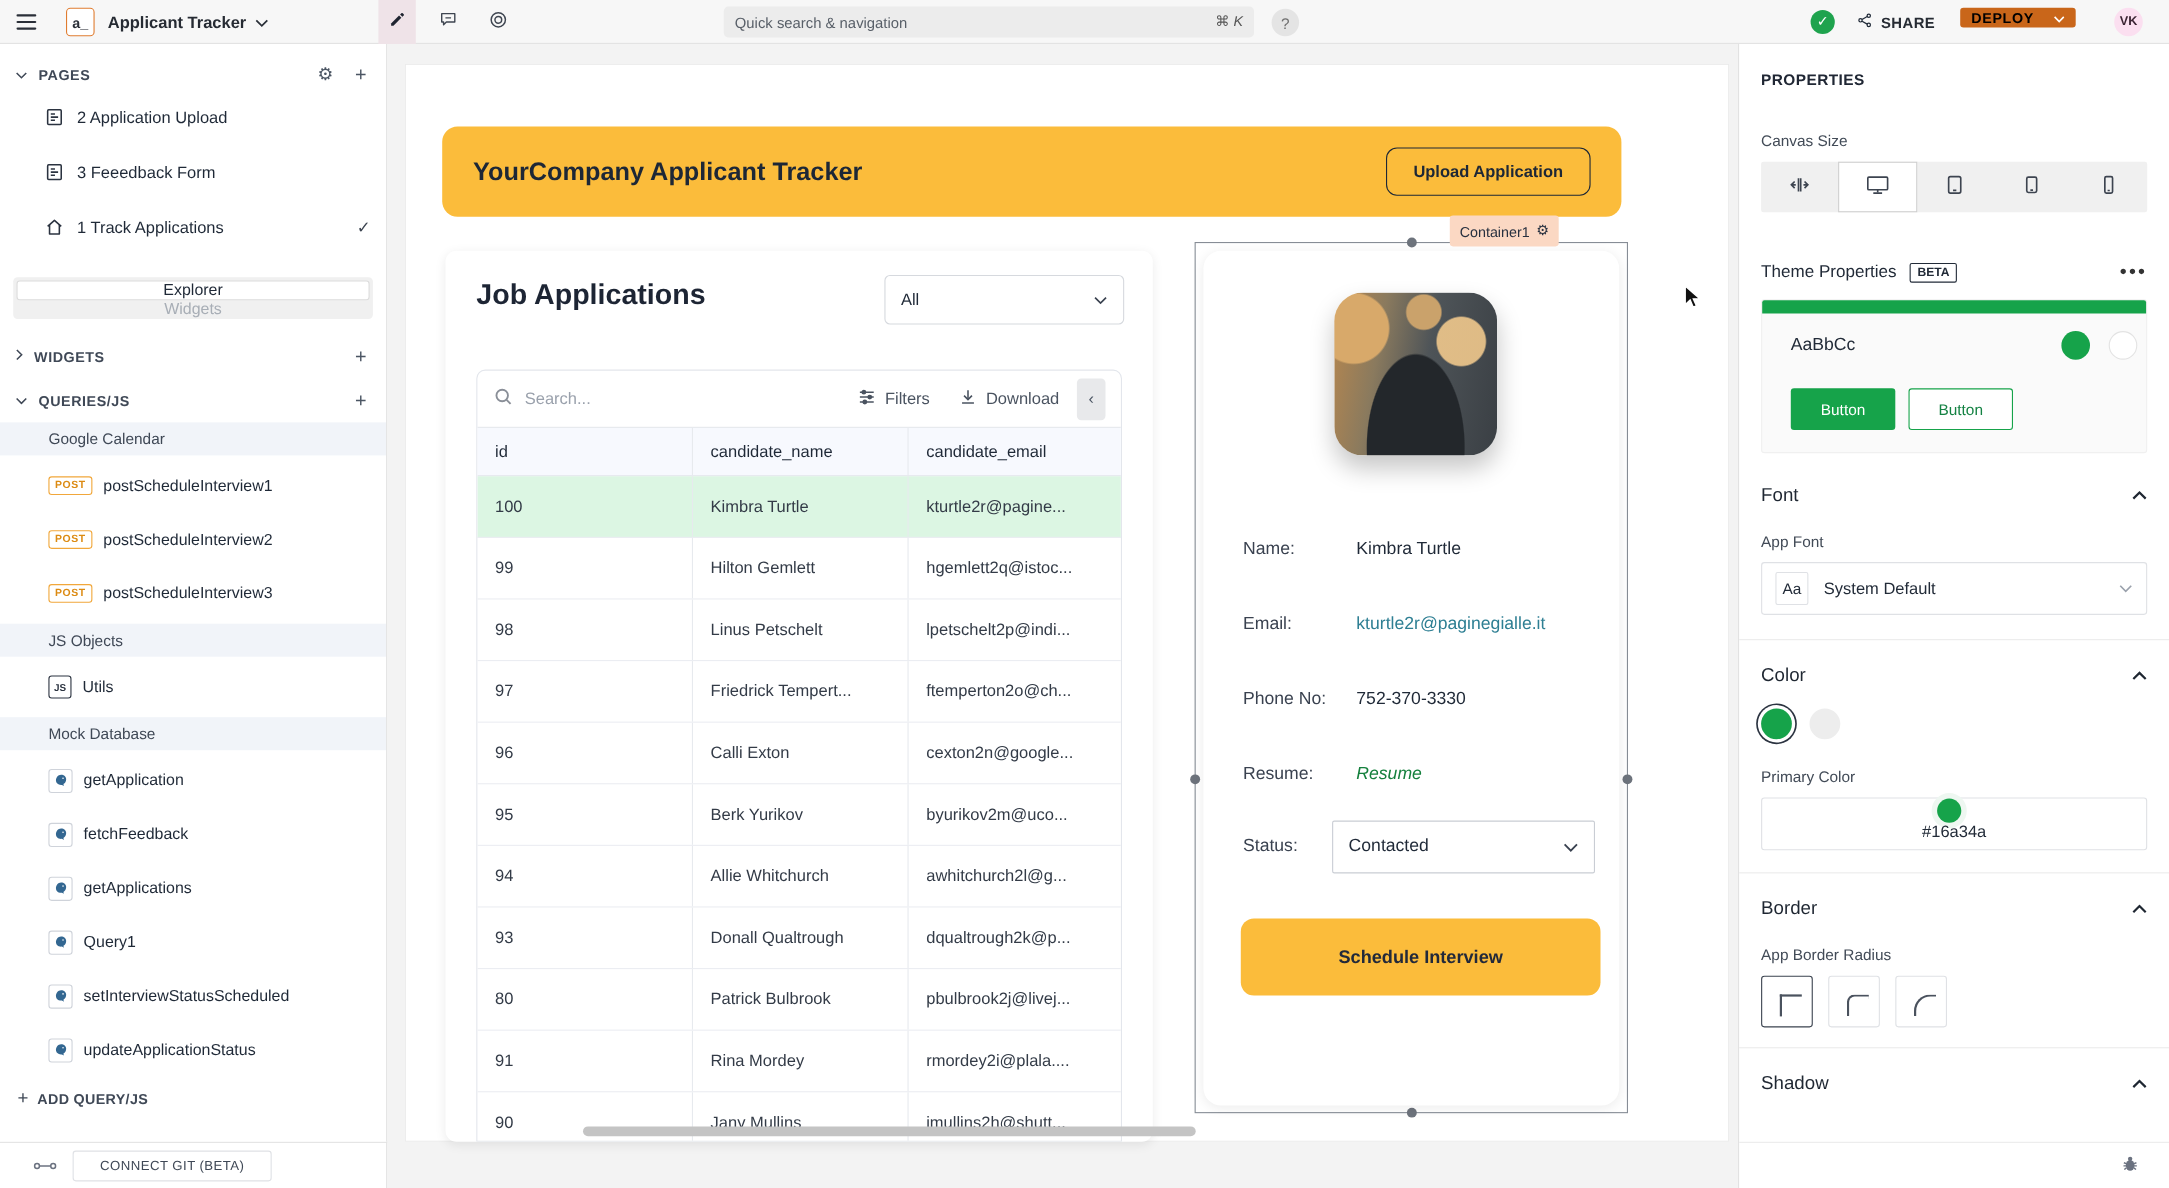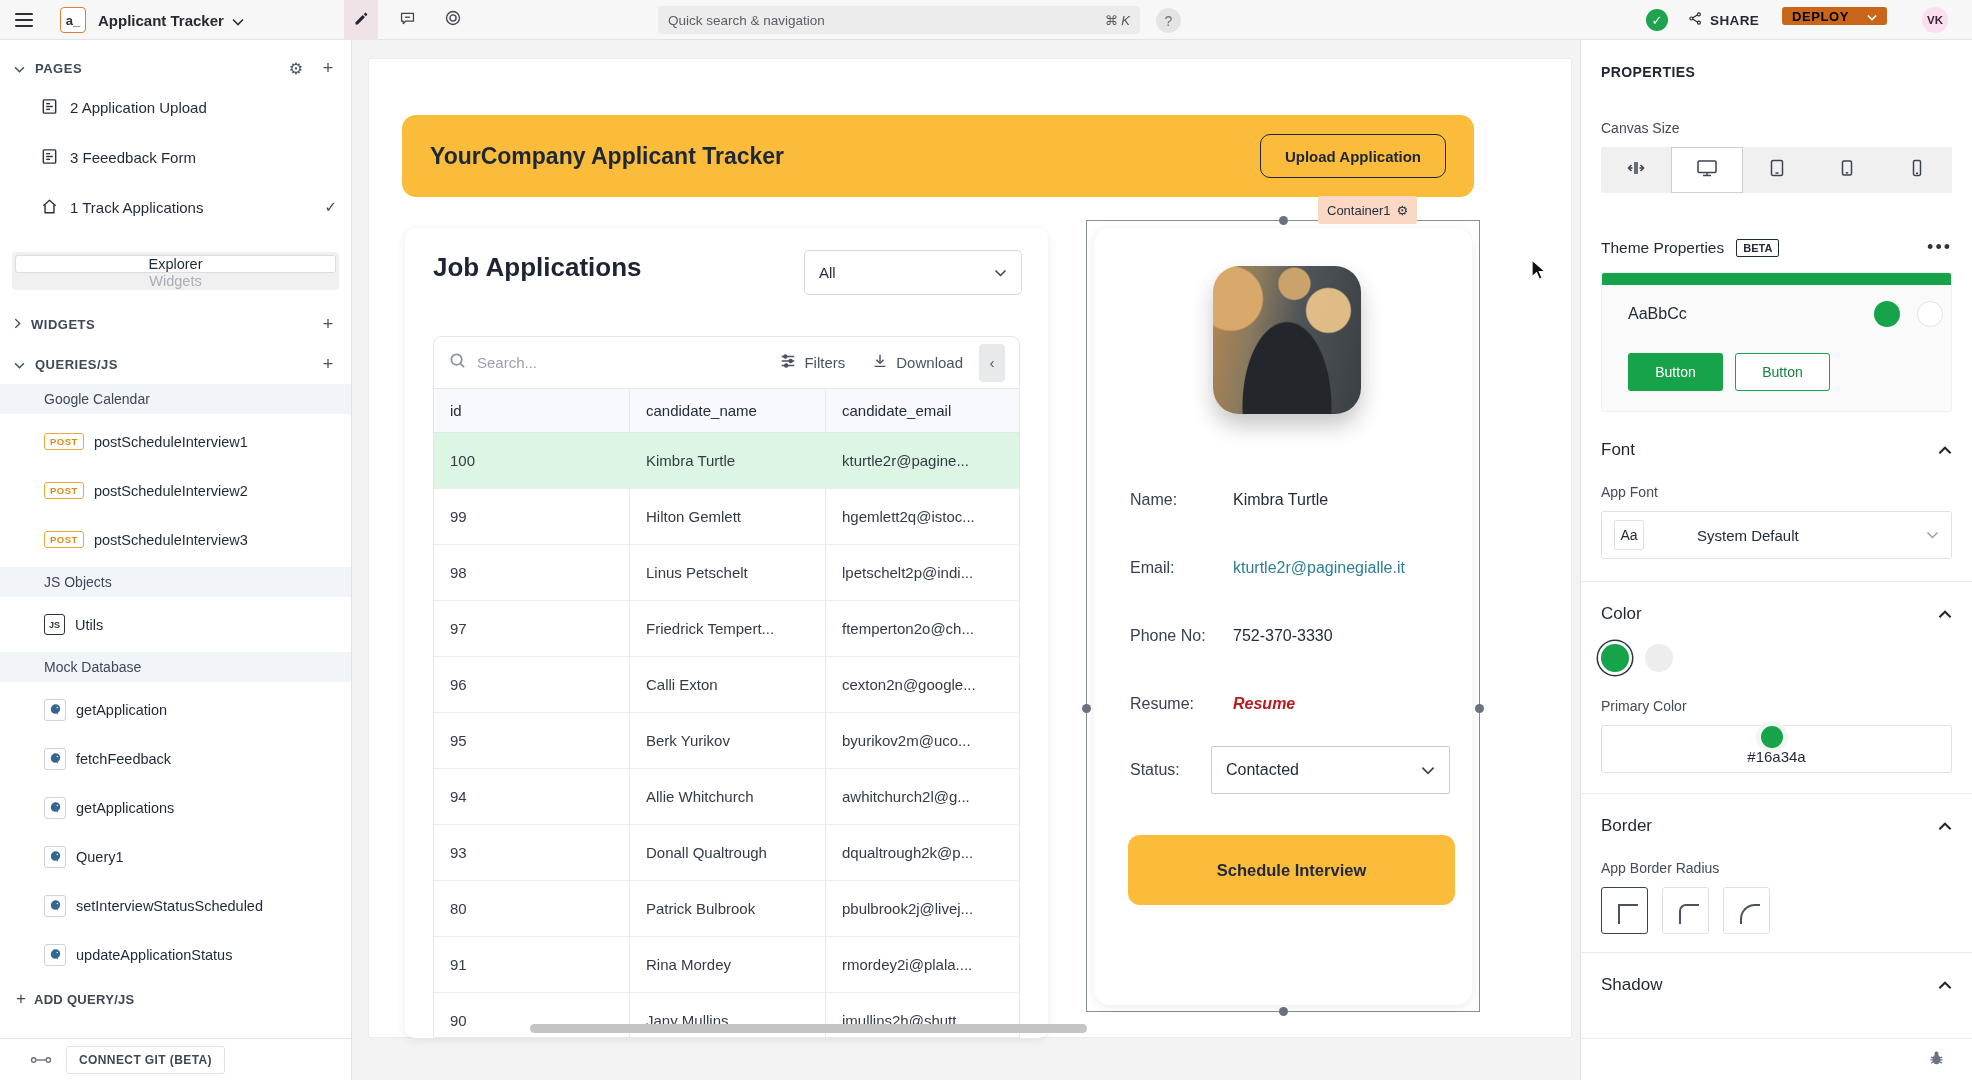--- a/index.html
+++ b/index.html
@@ -44,21 +44,21 @@
   .b-post{border:1.5px solid #f1a73b;color:#dc8b13;font-size:9.5px;font-weight:700;letter-spacing:.5px;border-radius:3px;padding:2px 5px;}
   .b-js{border:1.4px solid #2b3340;color:#2b3340;width:21px;height:21px;font-size:9px;font-weight:700;border-radius:3px;}
   .b-pg{border:1px solid #cfd3da;width:22px;height:22px;border-radius:3px;background:#fff;}
   .addquery{display:flex;align-items:center;height:40px;padding-left:16px;color:#3f4856;cursor:pointer;}
   .addquery .plus{font-size:17px;margin-right:8px;}
   .addquery .lbl{font-size:13px;font-weight:700;letter-spacing:.3px;}
 
   
   .statusbar{position:absolute;left:0;top:1038px;width:352px;height:42px;background:#fff;border-top:1px solid #e3e3e3;border-right:1px solid #e3e3e3;display:flex;align-items:center;z-index:25;}
   .git-icon{margin-left:30px;display:inline-flex;}
-  .gitbtn{margin-left:14px;height:28px;border:1px solid #dfe1e5;border-radius:3px;display:flex;align-items:center;padding:0 12px;font-size:12px;font-weight:700;letter-spacing:.4px;color:#3f4856;cursor:pointer;}
+  .gitbtn{margin-left:14px;height:28px;border:1px solid #dfe1e5;border-radius:3px;display:flex;align-items:center;padding:0 24px;font-size:12px;font-weight:400;letter-spacing:.4px;color:#3f4856;cursor:pointer;}
 
   
   .canvas{position:absolute;left:352px;top:40px;width:1228px;height:1040px;background:#f3f3f3;overflow:hidden;z-index:10;}
   .artboard{position:absolute;left:16px;top:18px;width:1204px;height:980px;background:#fff;border:1px solid #ebebeb;}
   .banner{position:absolute;left:50px;top:75px;width:1072px;height:82px;background:var(--yellow);border-radius:14px;display:flex;align-items:center;padding:0 28px;}
   .banner-title{font-size:23px;font-weight:700;color:#1d2736;}
   .upload-btn{margin-left:auto;height:44px;padding:0 24px;border:1.5px solid #1d2736;border-radius:10px;display:flex;align-items:center;font-size:15px;font-weight:600;color:#1d2736;background:transparent;cursor:pointer;}
   .widget-tag{position:absolute;left:966px;top:156px;height:28px;background:#fbd8c3;border-radius:3px;display:flex;align-items:center;padding:0 9px;font-size:13px;color:#27303f;gap:6px;z-index:6;}
   .widget-tag .gear{font-size:13px;}
 
@@ -90,21 +90,21 @@
       radial-gradient(circle at 12% 22%, #d8a96a 0 18%, transparent 19%),
       radial-gradient(circle at 55% 12%, #caa26b 0 10%, transparent 11%),
       radial-gradient(ellipse at 50% 95%, #23272b 0 42%, transparent 43%),
       radial-gradient(circle at 52% 46%, #caa083 0 9%, transparent 10%),
       linear-gradient(100deg, #b8874e 0%, #8a7a5e 28%, #4e5458 55%, #3a3f44 100%);}
   .dfields{position:absolute;left:36px;top:238px;width:330px;}
   .dfield{display:flex;align-items:center;height:68px;}
   .dlabel{flex:0 0 103px;font-size:16px;color:#3a4250;line-height:1.25;}
   .dvalue{font-size:16px;color:#1f2937;}
   .v-link{color:#2e7f93;}
-  .v-link-bold{color:#b91c1c;font-weight:700;font-style:italic;}
+  .v-link-bold{color:#15803d;font-weight:400;font-style:italic;}
   .statusrow{position:absolute;left:36px;top:518px;width:330px;height:48px;display:flex;align-items:center;}
   .statusrow .dlabel{flex:0 0 81px;}
   .status-dd{width:239px;height:48px;border:1px solid #c9cdd4;border-radius:2px;display:flex;align-items:center;padding:0 14px;font-size:16px;color:#1f2937;background:#fff;cursor:pointer;}
   .status-dd svg{margin-left:auto;}
   .schedule-btn{position:absolute;left:34px;top:607px;width:327px;height:70px;background:var(--yellow);border:none;border-radius:12px;font-size:16.5px;font-weight:700;color:#22293a;cursor:pointer;}
 
   .hscroll{position:absolute;left:178px;top:984px;width:557px;height:9px;background:#c4c4c4;border-radius:5px;z-index:7;}
   .cursor{position:absolute;left:1176px;top:218px;z-index:50;}
 
   
@@ -121,21 +121,21 @@
   .themecard{background:#fafafa;border:1px solid #f0f0f0;border-radius:3px;height:140px;margin-bottom:28px;position:relative;}
   .themecard .strip{height:12px;background:var(--green);border-radius:2px 2px 0 0;}
   .themecard .sample{position:absolute;left:26px;top:32px;font-size:16px;color:#222b38;}
   .themecard .c1{position:absolute;left:272px;top:28px;width:26px;height:26px;border-radius:50%;background:var(--green);}
   .themecard .c2{position:absolute;left:315px;top:28px;width:26px;height:26px;border-radius:50%;background:#fff;border:1px solid #e3e3e3;}
   .themecard .btn-fill{position:absolute;left:26px;top:80px;width:95px;height:38px;background:var(--green);color:#fff;border:none;border-radius:3px;font-size:14px;cursor:pointer;}
   .themecard .btn-line{position:absolute;left:133px;top:80px;width:95px;height:38px;background:#fff;color:#148243;border:1px solid var(--green);border-radius:3px;font-size:14px;cursor:pointer;}
   .sect{display:flex;align-items:center;margin-bottom:24px;}
   .sect .s-label{font-size:17px;color:#1f2732;font-weight:500;}
   .sect .chev{margin-left:auto;cursor:pointer;display:inline-flex;}
-  .fontdd{height:48px;border:1px solid #dfe1e5;border-radius:3px;display:flex;align-items:center;padding:0 12px;margin-bottom:22px;cursor:pointer;gap:39px;}
+  .fontdd{height:48px;border:1px solid #dfe1e5;border-radius:3px;display:flex;align-items:center;padding:0 12px;margin-bottom:22px;cursor:pointer;}
   .fontdd .aa{width:30px;height:30px;border:1px solid #dfe1e5;border-radius:2px;display:flex;align-items:center;justify-content:center;font-size:14px;color:#222b38;margin-right:14px;}
   .fontdd .fval{font-size:15px;color:#222b38;}
   .fontdd svg{margin-left:auto;}
   .divider{height:1px;background:#ebebeb;margin:0 -20px 22px;}
   .swatches{display:flex;gap:16px;margin-bottom:26px;}
   .sw{width:28px;height:28px;border-radius:50%;cursor:pointer;}
   .sw.green{background:var(--green);box-shadow:0 0 0 3px #fff,0 0 0 4.5px #2b3340;}
   .sw.gray{background:#ededed;}
   .colorinput{height:48px;border:1px solid #dfe1e5;border-radius:3px;display:flex;align-items:center;padding:0 12px;margin-bottom:20px;cursor:pointer;flex-direction:column;}
   .colorinput .dot{width:22px;height:22px;border-radius:50%;background:var(--green);box-shadow:0 0 0 5px #eef7f1;margin:0 16px 0 6px;}

